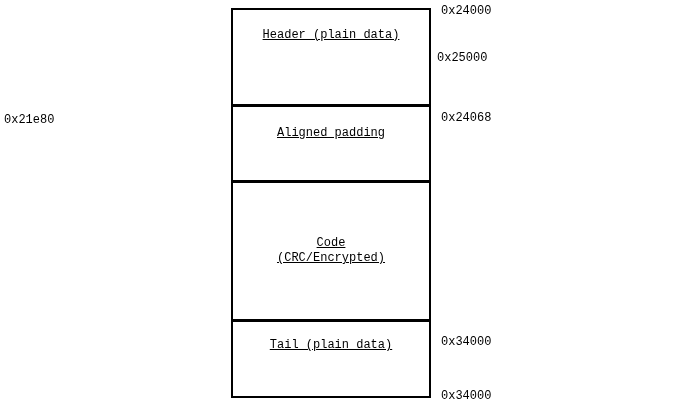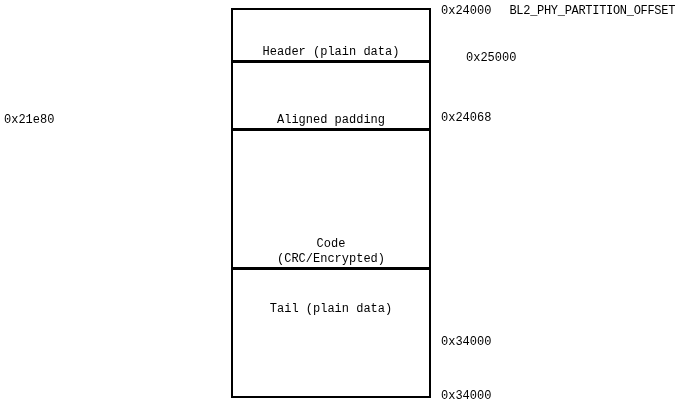--- a/index.html
+++ b/index.html
@@ -21,40 +21,41 @@
     width: 200px; height: 390px;
     border: 2px solid #000000;
     display: flex;
     flex-direction: column;
     background: #ffffff;
   }
   .section {
     display: flex;
     flex-direction: column;
     align-items: center;
-    justify-content: flex-end;
+    justify-content: center;
     text-align: center;
     line-height: 15px;
+    text-decoration: underline;
   }
   .section + .section { border-top: 3px solid #000000; }
   .sec-header  { height: 50px; }
-  .sec-padding { height: 68px; }
-  .sec-code    { height: 139px; }
+  .sec-padding { height: 56px; margin-top: 44px; }
+  .sec-code    { height: 139px; margin-top: 20px; }
   .sec-unused  { height: 82px; }
   .sec-tail    { height: 50px; }
 
   
   .lbl {
     position: absolute;
     line-height: 14px;
     white-space: nowrap;
   }
   .row { display: flex; gap: 18px; justify-content: space-between; }
   .lbl-top-right      { left: 441px; top: 4px; }
-  .lbl-after-header   { left: 466px; top: 51px; }
+  .lbl-after-header   { left: 437px; top: 51px; }
   .lbl-after-padding  { left: 441px; top: 111px; }
   .lbl-after-unused   { left: 441px; top: 335px; }
   .lbl-bottom         { left: 441px; top: 389px; }
   .lbl-virtual-start  { left: 4px;   top: 113px; }
   .tight { letter-spacing: -0.3px; }
 </style>
 </head>
 <body>
 
 <div class="canvas">
@@ -70,21 +71,20 @@
       <span>Code</span>
       <span>(CRC/Encrypted)</span>
     </div>
     <div class="section sec-tail">
       <span>Tail (plain data)</span>
     </div>
   </div>
 
   <div class="lbl lbl-top-right row">
     <span>0x24000</span>
-    <span class="tight">BL2_PHY_PARTITION_OFFSET</span>
   </div>
   <div class="lbl lbl-after-header">0x25000</div>
   <div class="lbl lbl-after-padding">0x24068</div>
   <div class="lbl lbl-after-unused">0x34000</div>
   <div class="lbl lbl-bottom">0x34000</div>
 
   <div class="lbl lbl-virtual-start row">
     <span>0x21e80</span>
   </div>
 

